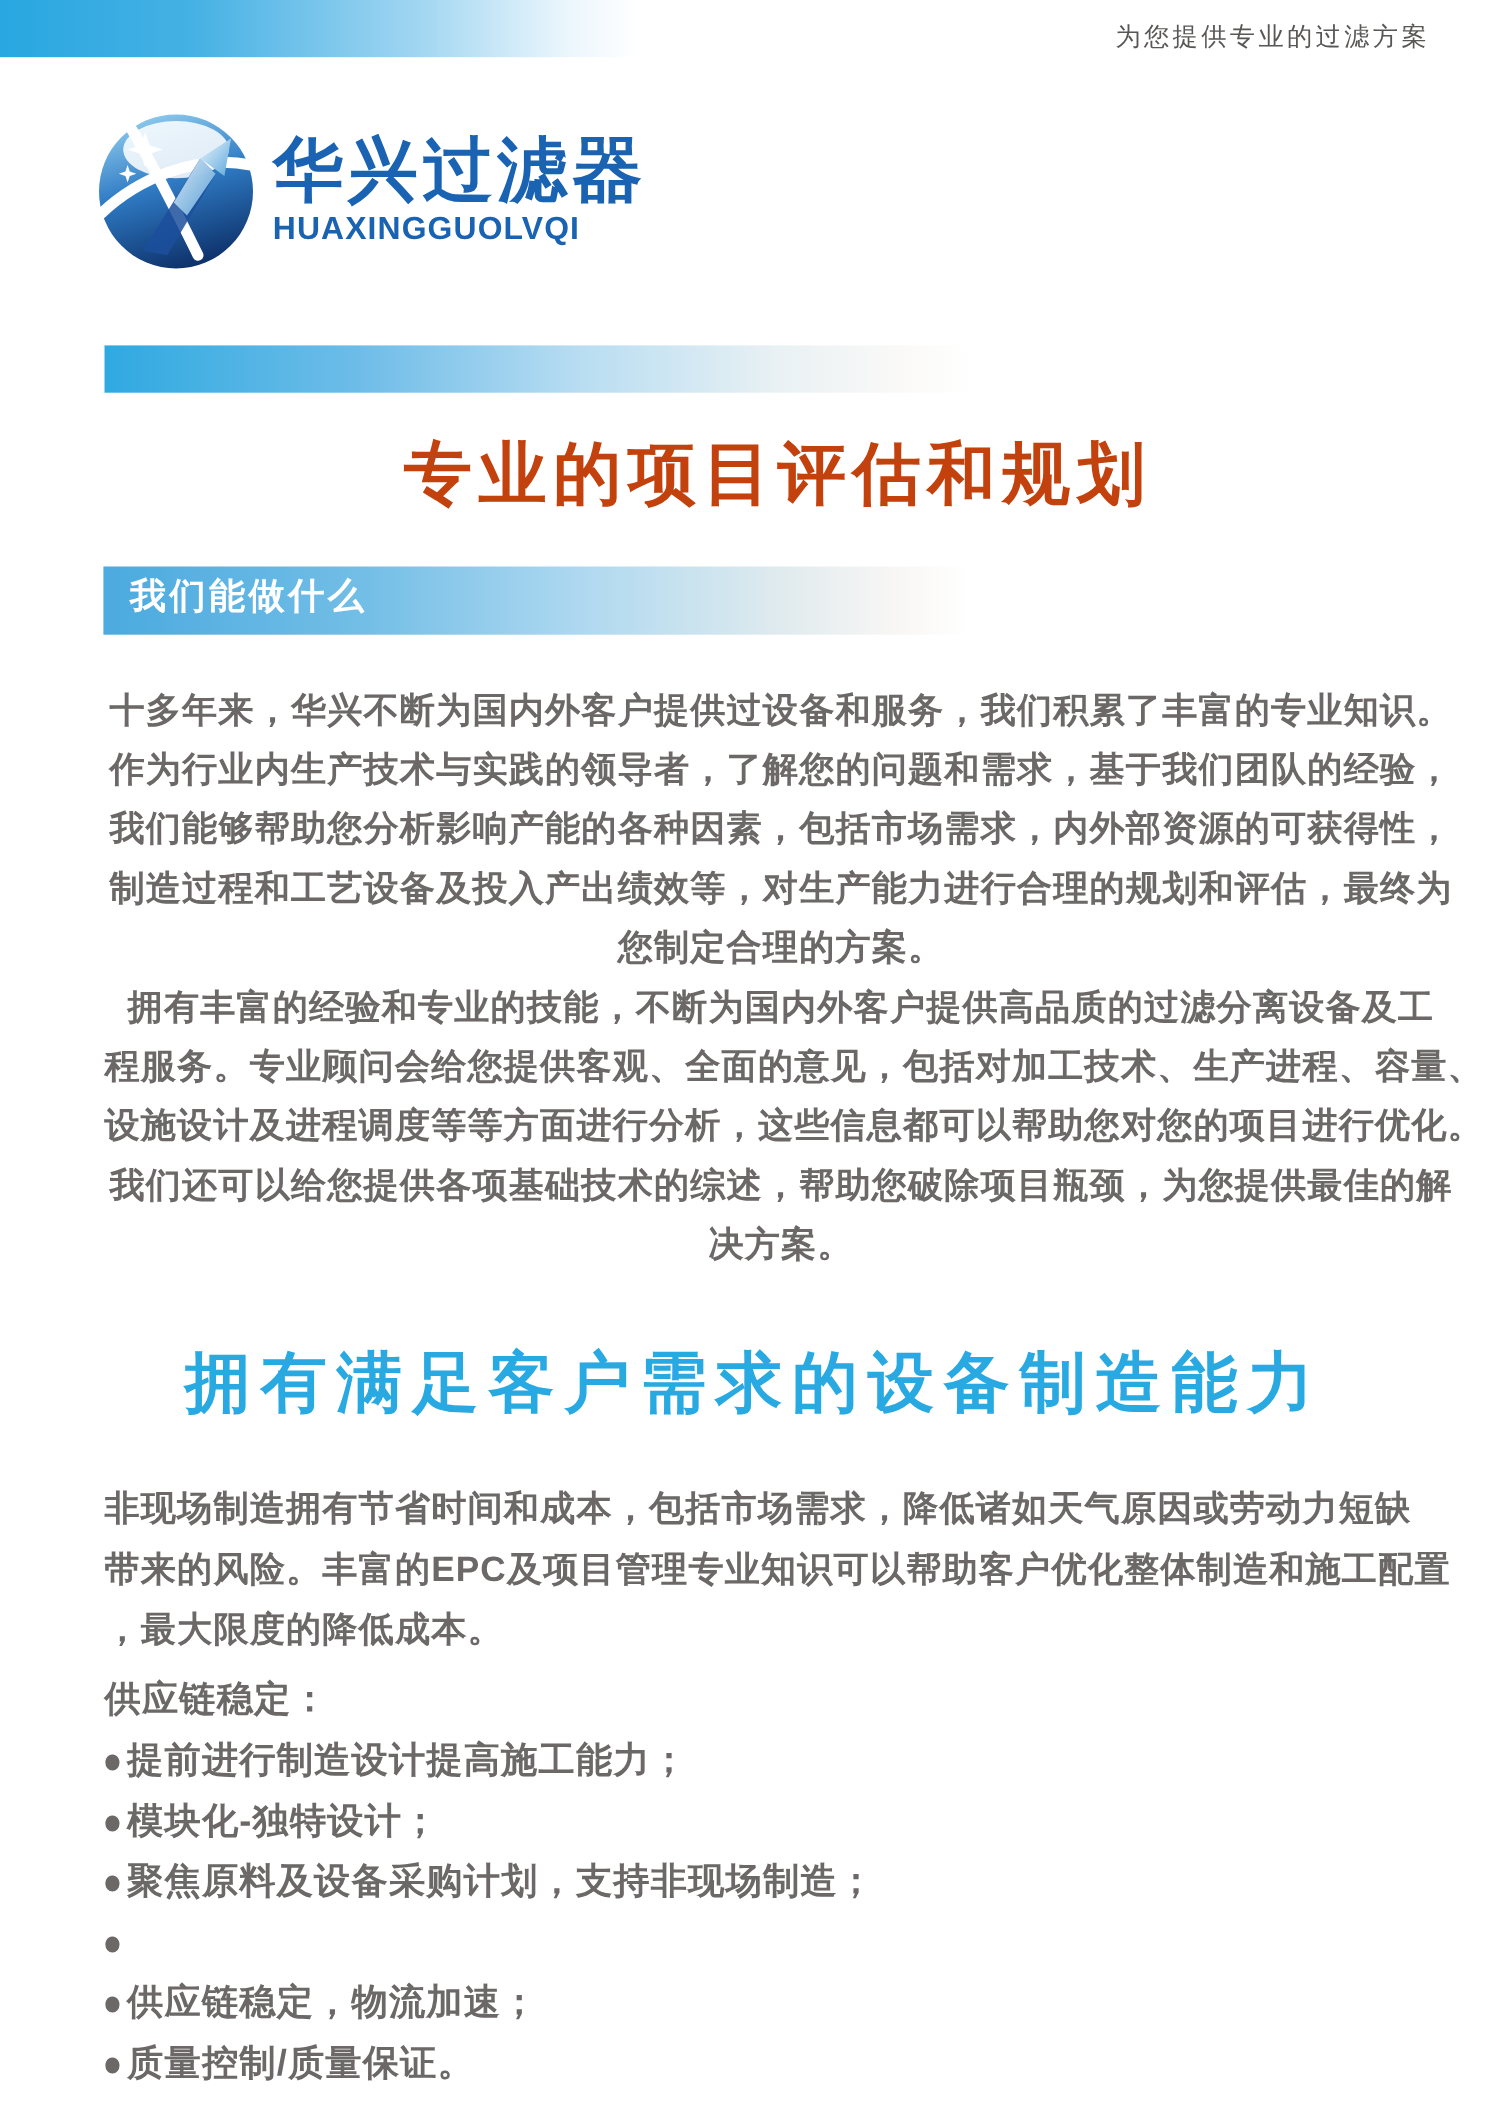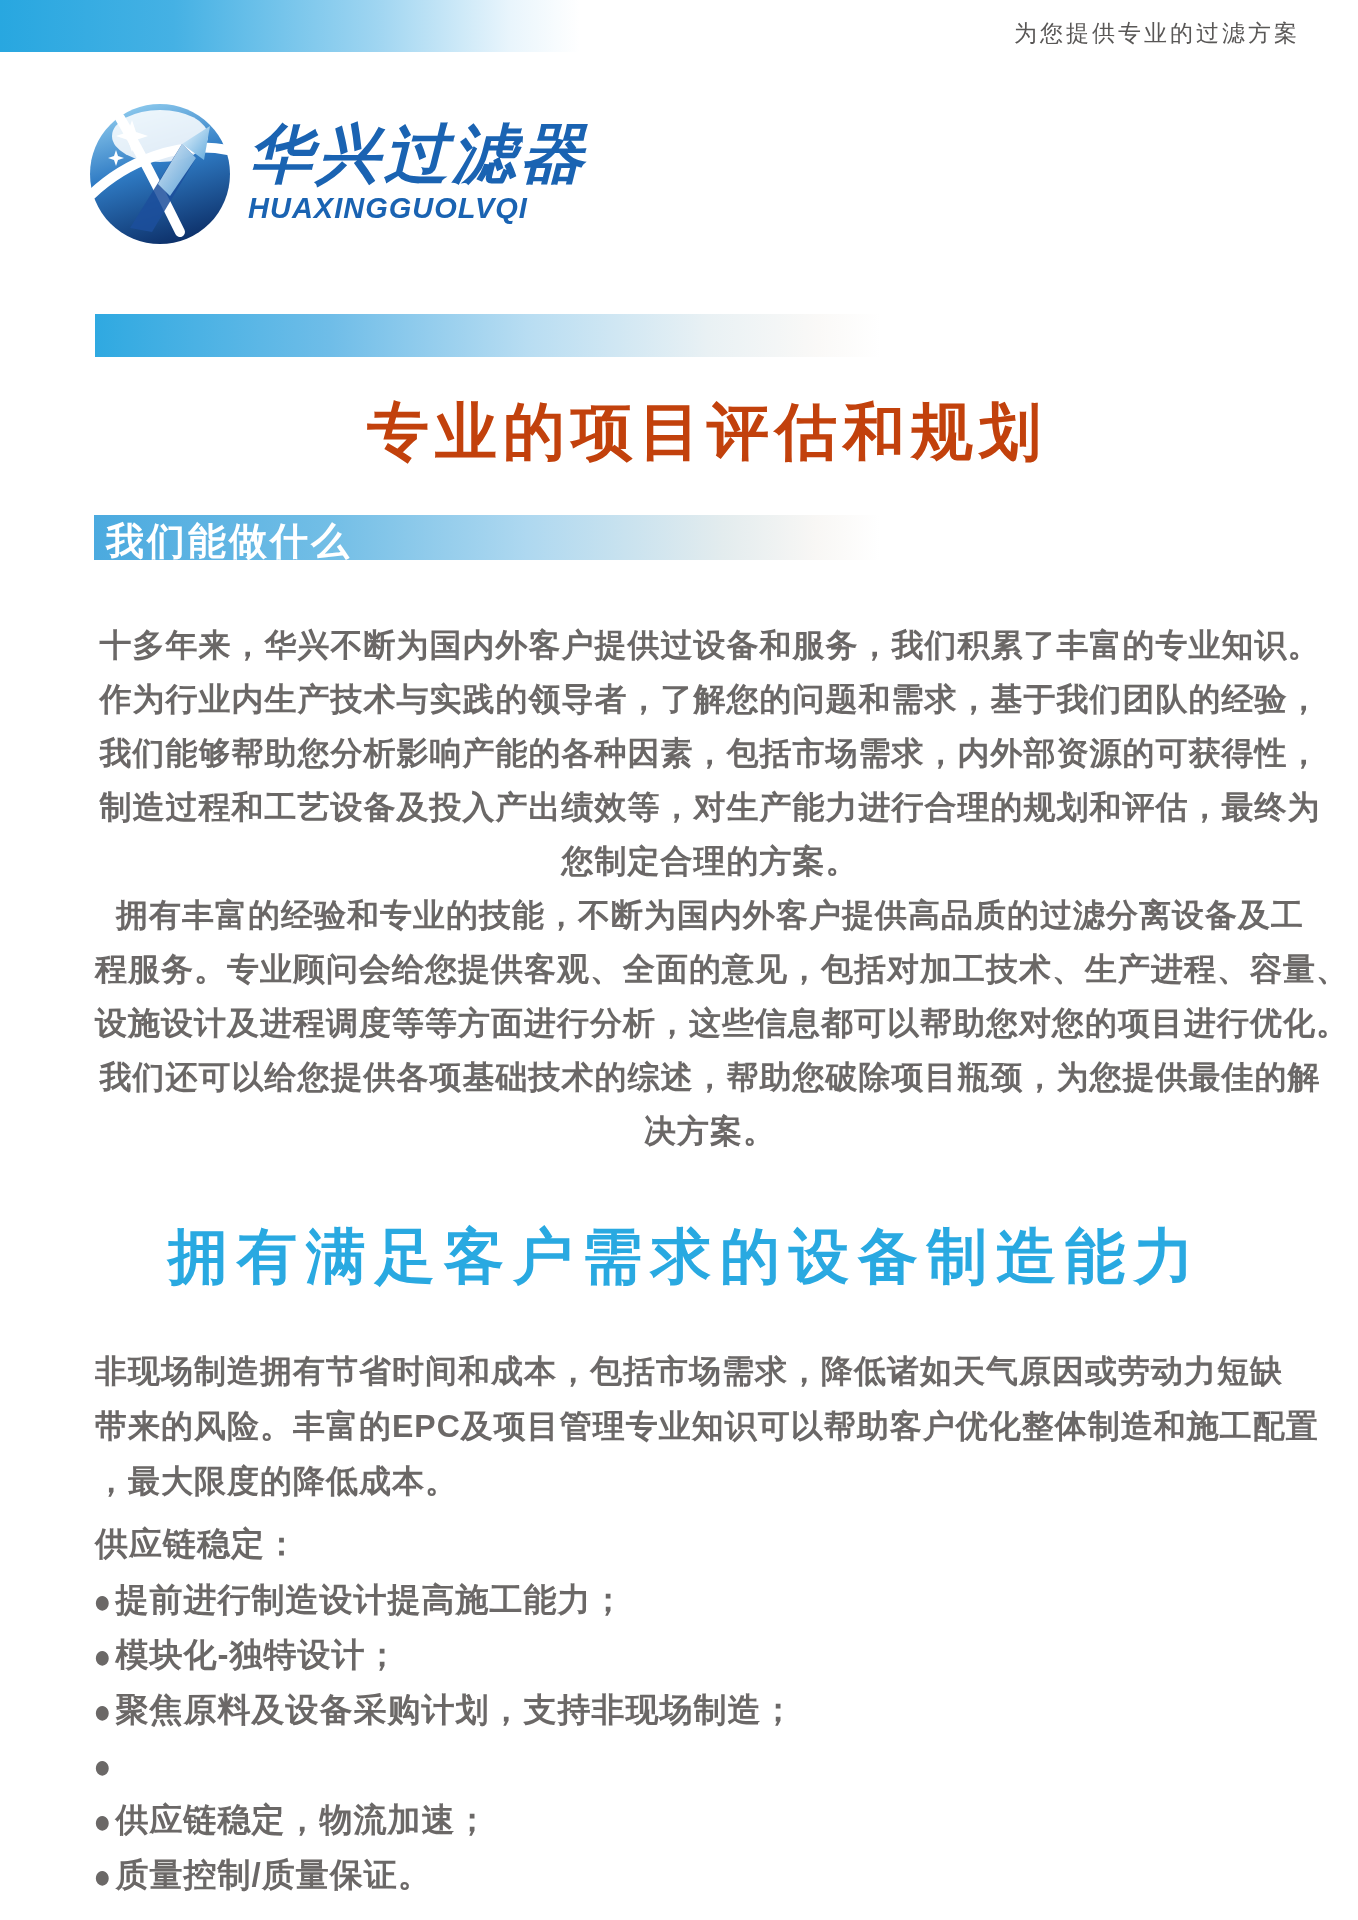--- a/index.html
+++ b/index.html
@@ -34,21 +34,20 @@
     font-weight: 500;
     white-space: nowrap;
   }
 
   
   .logo {
     position: absolute;
     left: 86px; top: 100px;
     display: flex;
     align-items: flex-start;
-    font-style: italic;
   }
   .logo-mark { width: 148px; height: 148px; flex: 0 0 auto; }
   .logo-text { margin-left: 14px; }
   .logo-cn {
     font-size: 64px;
     font-weight: bold;
     color: #1a63b2;
     letter-spacing: 4px;
     line-height: 1;
     margin-top: 22px;
@@ -81,27 +80,27 @@
     letter-spacing: 6px;
     line-height: 1.1;
     white-space: nowrap;
     text-align: center;
   }
 
   
   .section-header {
     position: absolute;
     left: 94px; top: 515px;
-    width: 786px; height: 45px;
+    width: 786px; height: 62px;
     line-height: 53px;
-    padding-left: 12px;
+    padding-left: 24px;
     box-sizing: border-box;
     background: linear-gradient(90deg, #4baadf 0%, #72bee6 30%, #aed8f0 55%, #e3ecee 80%, rgba(242,239,235,0.5) 92%, rgba(242,239,235,0) 100%);
     color: #ffffff;
-    font-size: 38px;
+    font-size: 33px;
     font-weight: bold;
     letter-spacing: 3px;
     white-space: nowrap;
   }
 
   
   .body-text {
     position: absolute;
     left: 95px; top: 618px;
     width: 1230px;

